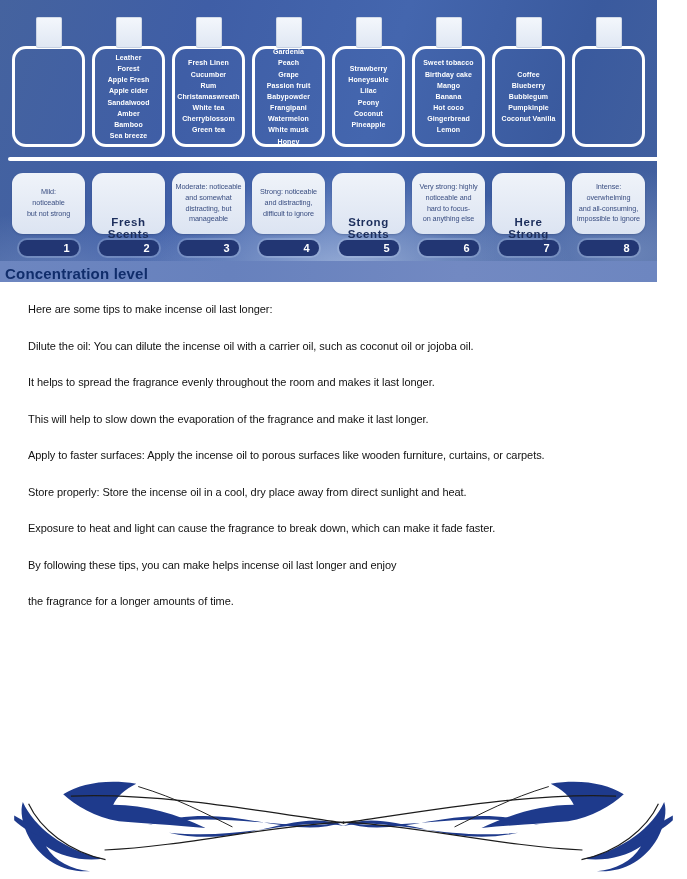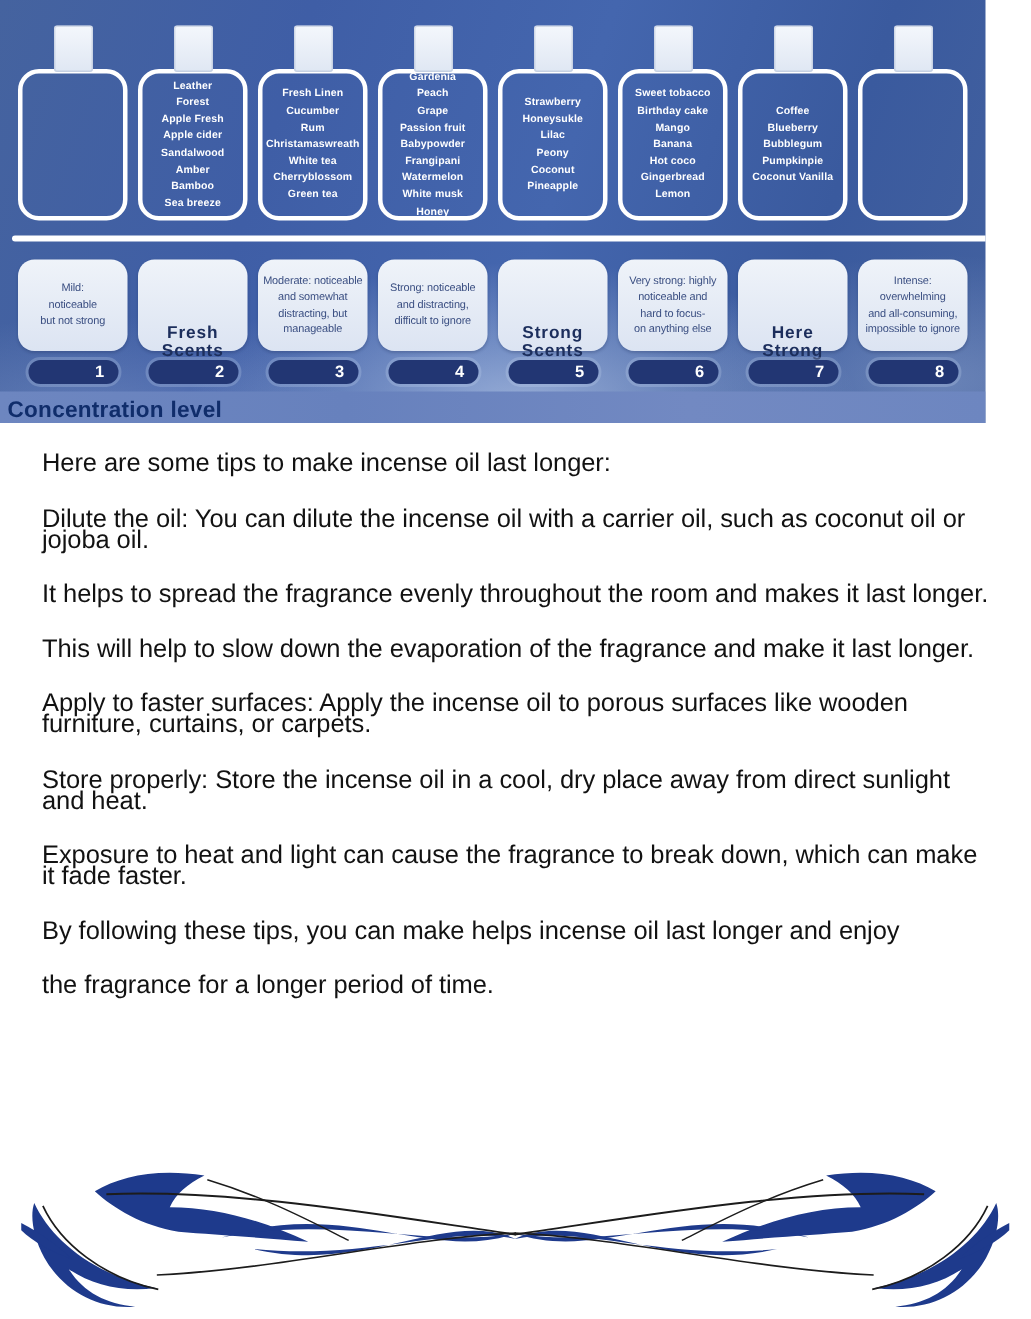--- a/index.html
+++ b/index.html
@@ -89,21 +89,21 @@
     display:flex; align-items:flex-end;
   }
   .band-caption {
     color:#102d6b; font-weight:bold; font-size:15px;
     padding-left:5px; letter-spacing:0.2px;
   }
 
   
   .tips { padding:20px 28px 0; }
   .tips p {
-    margin:0 0 22.5px; font-size:17px; line-height:14px;
+    margin:0 0 22.5px; font-size:11px; line-height:14px;
     color:#121212; letter-spacing:-0.05px;
   }
 
   
   .flourish-wrap { position:absolute; left:0; bottom:4px; width:687px; height:100px; }
 </style>
 </head>
 <body>
 
 <div class="banner">
@@ -270,21 +270,21 @@
 
 <div class="tips">
   <p>Here are some tips to make incense oil last longer:</p>
   <p>Dilute the oil: You can dilute the incense oil with a carrier oil, such as coconut oil or jojoba oil.</p>
   <p>It helps to spread the fragrance evenly throughout the room and makes it last longer.</p>
   <p>This will help to slow down the evaporation of the fragrance and make it last longer.</p>
   <p>Apply to faster surfaces: Apply the incense oil to porous surfaces like wooden furniture, curtains, or carpets.</p>
   <p>Store properly: Store the incense oil in a cool, dry place away from direct sunlight and heat.</p>
   <p>Exposure to heat and light can cause the fragrance to break down, which can make it fade faster.</p>
   <p>By following these tips, you can make helps incense oil last longer and enjoy</p>
-  <p>the fragrance for a longer period of time.</p>
+  <p>the fragrance for a longer amounts of time.</p>
 </div>
 
 <div class="flourish-wrap">
   <svg width="687" height="100" viewBox="0 0 687 104" xmlns="http://www.w3.org/2000/svg">
     <defs>
       <g id="halfF">
 
         <path fill="#1e3a8c" d="M52,20 C70,9 96,4 128,9 C116,15 108,22 104,31 C138,31 170,41 200,55 C165,52 135,50 110,48 C85,44 65,32 52,20 Z"></path>
 
         <path fill="#1e3a8c" d="M10,28 C22,54 52,78 94,87 C72,90 50,85 34,74 C44,90 60,98 80,100 C54,102 30,89 17,66 C9,51 7,37 10,28 Z"></path>

